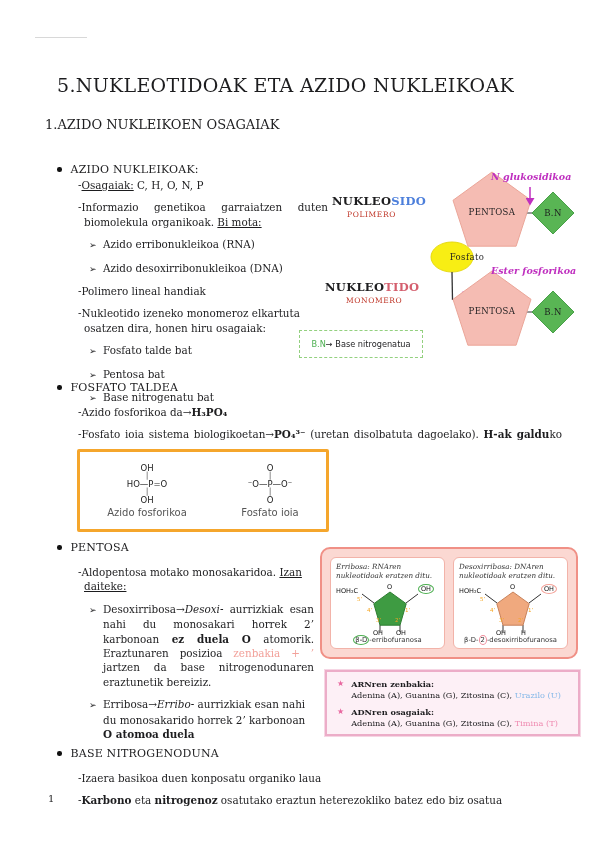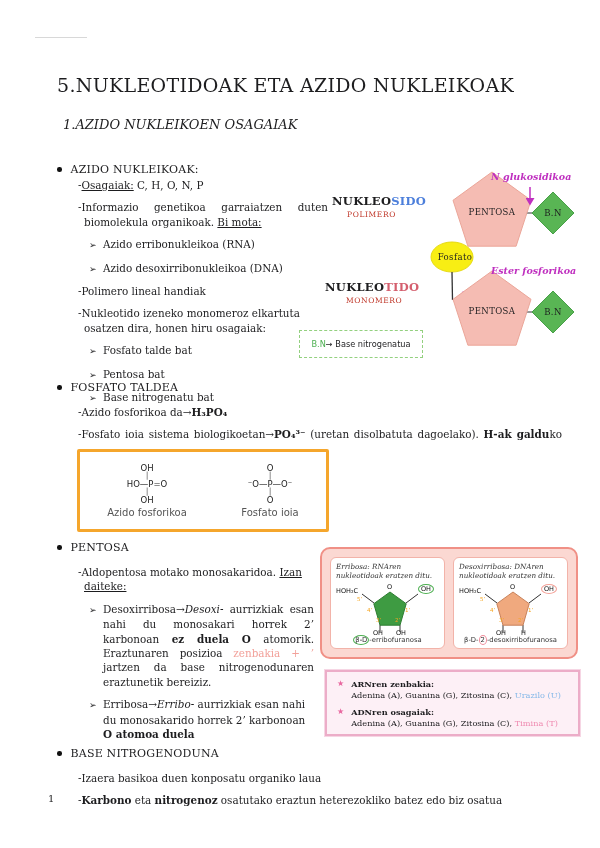--- a/index.html
+++ b/index.html
@@ -2,21 +2,21 @@
 <html><head>
 <meta charset="utf-8">
 <style>
   html,body{margin:0;padding:0;background:#e9e9e9;}
   .page{position:relative;width:600px;height:848px;background:#ffffff;margin:0 auto;
         font-family:"DejaVu Serif", serif;color:#1d1d1f;overflow:hidden;}
   .abs{position:absolute;}
   .crop-mark{left:35px;top:37px;width:52px;height:1px;background:#d8d8d8;}
 
   .doc-title{left:57px;top:74px;font-size:19px;font-weight:400;letter-spacing:.3px;white-space:nowrap;}
-  .doc-section{left:63px;top:117px;font-size:13px;font-weight:400;white-space:nowrap;font-style:italic;}
+  .doc-section{left:45px;top:117px;font-size:13px;font-weight:400;white-space:nowrap;}
 
   .bullet-heading{display:flex;align-items:center;gap:9px;font-size:11px;letter-spacing:.2px;white-space:nowrap;}
   .dot{width:4.5px;height:4.5px;border-radius:50%;background:#111;flex:0 0 auto;}
 
   .col{font-size:10.4px;line-height:14.4px;}
   .col p{margin:8px;}
   .dash-line{padding-left:6px;text-indent:-6px;}
   .just{text-align:justify;}
   .arrow-line{padding-left:25px;text-indent:-14px;}
   .arr{display:inline-block;width:14px;text-indent:0;font-size:9px;}
@@ -118,21 +118,21 @@
       <line x1="196" y1="122" x2="165" y2="137" stroke="#bf2fbf" stroke-width="1.4" stroke-dasharray="4,2.5" marker-end="url(#arrowM)"></line>
       <line x1="225" y1="152" x2="244" y2="152" stroke="#555" stroke-width="1.2"></line>
       <polygon points="197,111 236,139.3 221.1,185.2 172.9,185.2 158,139.3" fill="#f5bcb3" stroke="#eba699" stroke-width="1"></polygon>
       <polygon points="258,131 279,152 258,173 237,152" fill="#59b554" stroke="#47a047" stroke-width="1"></polygon>
     </svg>
     <span class="dlabel nuk-word" style="left:37px;top:34px;"><span>NUKLEO</span><span class="nuk-blue">SIDO</span></span>
     <span class="dlabel nuk-sub" style="left:52px;top:50px;">POLIMERO</span>
     <span class="dlabel magenta-label" style="left:196px;top:11px;">N glukosidikoa</span>
     <span class="dlabel shape-label" style="left:167px;top:47px;width:60px;">PENTOSA</span>
     <span class="dlabel shape-label" style="left:244px;top:48px;width:28px;">B.N</span>
-    <span class="dlabel shape-label" style="left:136px;top:92px;width:48px;">Fosfato</span>
+    <span class="dlabel shape-label" style="left:148px;top:92px;width:48px;">Fosfato</span>
     <span class="dlabel magenta-label" style="left:196px;top:105px;">Ester fosforikoa</span>
     <span class="dlabel nuk-word" style="left:30px;top:120px;"><span>NUKLEO</span><span class="nuk-pink">TIDO</span></span>
     <span class="dlabel nuk-sub" style="left:51px;top:136px;">MONOMERO</span>
     <span class="dlabel shape-label" style="left:167px;top:146px;width:60px;">PENTOSA</span>
     <span class="dlabel shape-label" style="left:244px;top:147px;width:28px;">B.N</span>
     <div class="dlabel legend-box"><span class="legend-key">B.N</span><span>→ Base nitrogenatua</span></div>
   </div>
 
   <div class="abs bullet-heading" style="left:57px;top:381px;">
     <span class="dot"></span>

